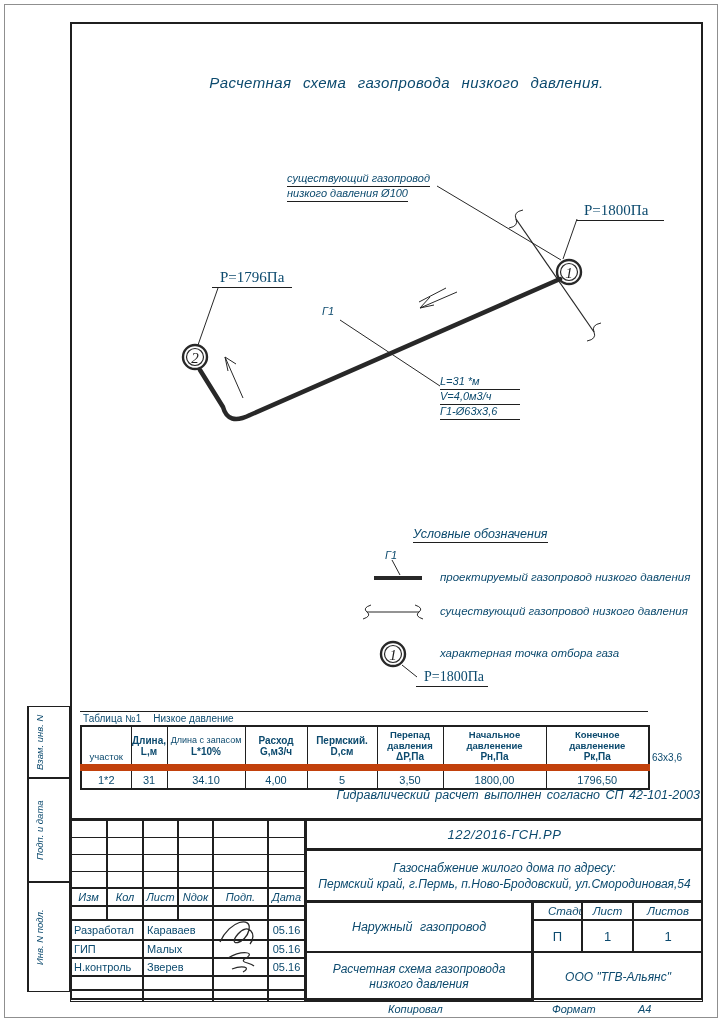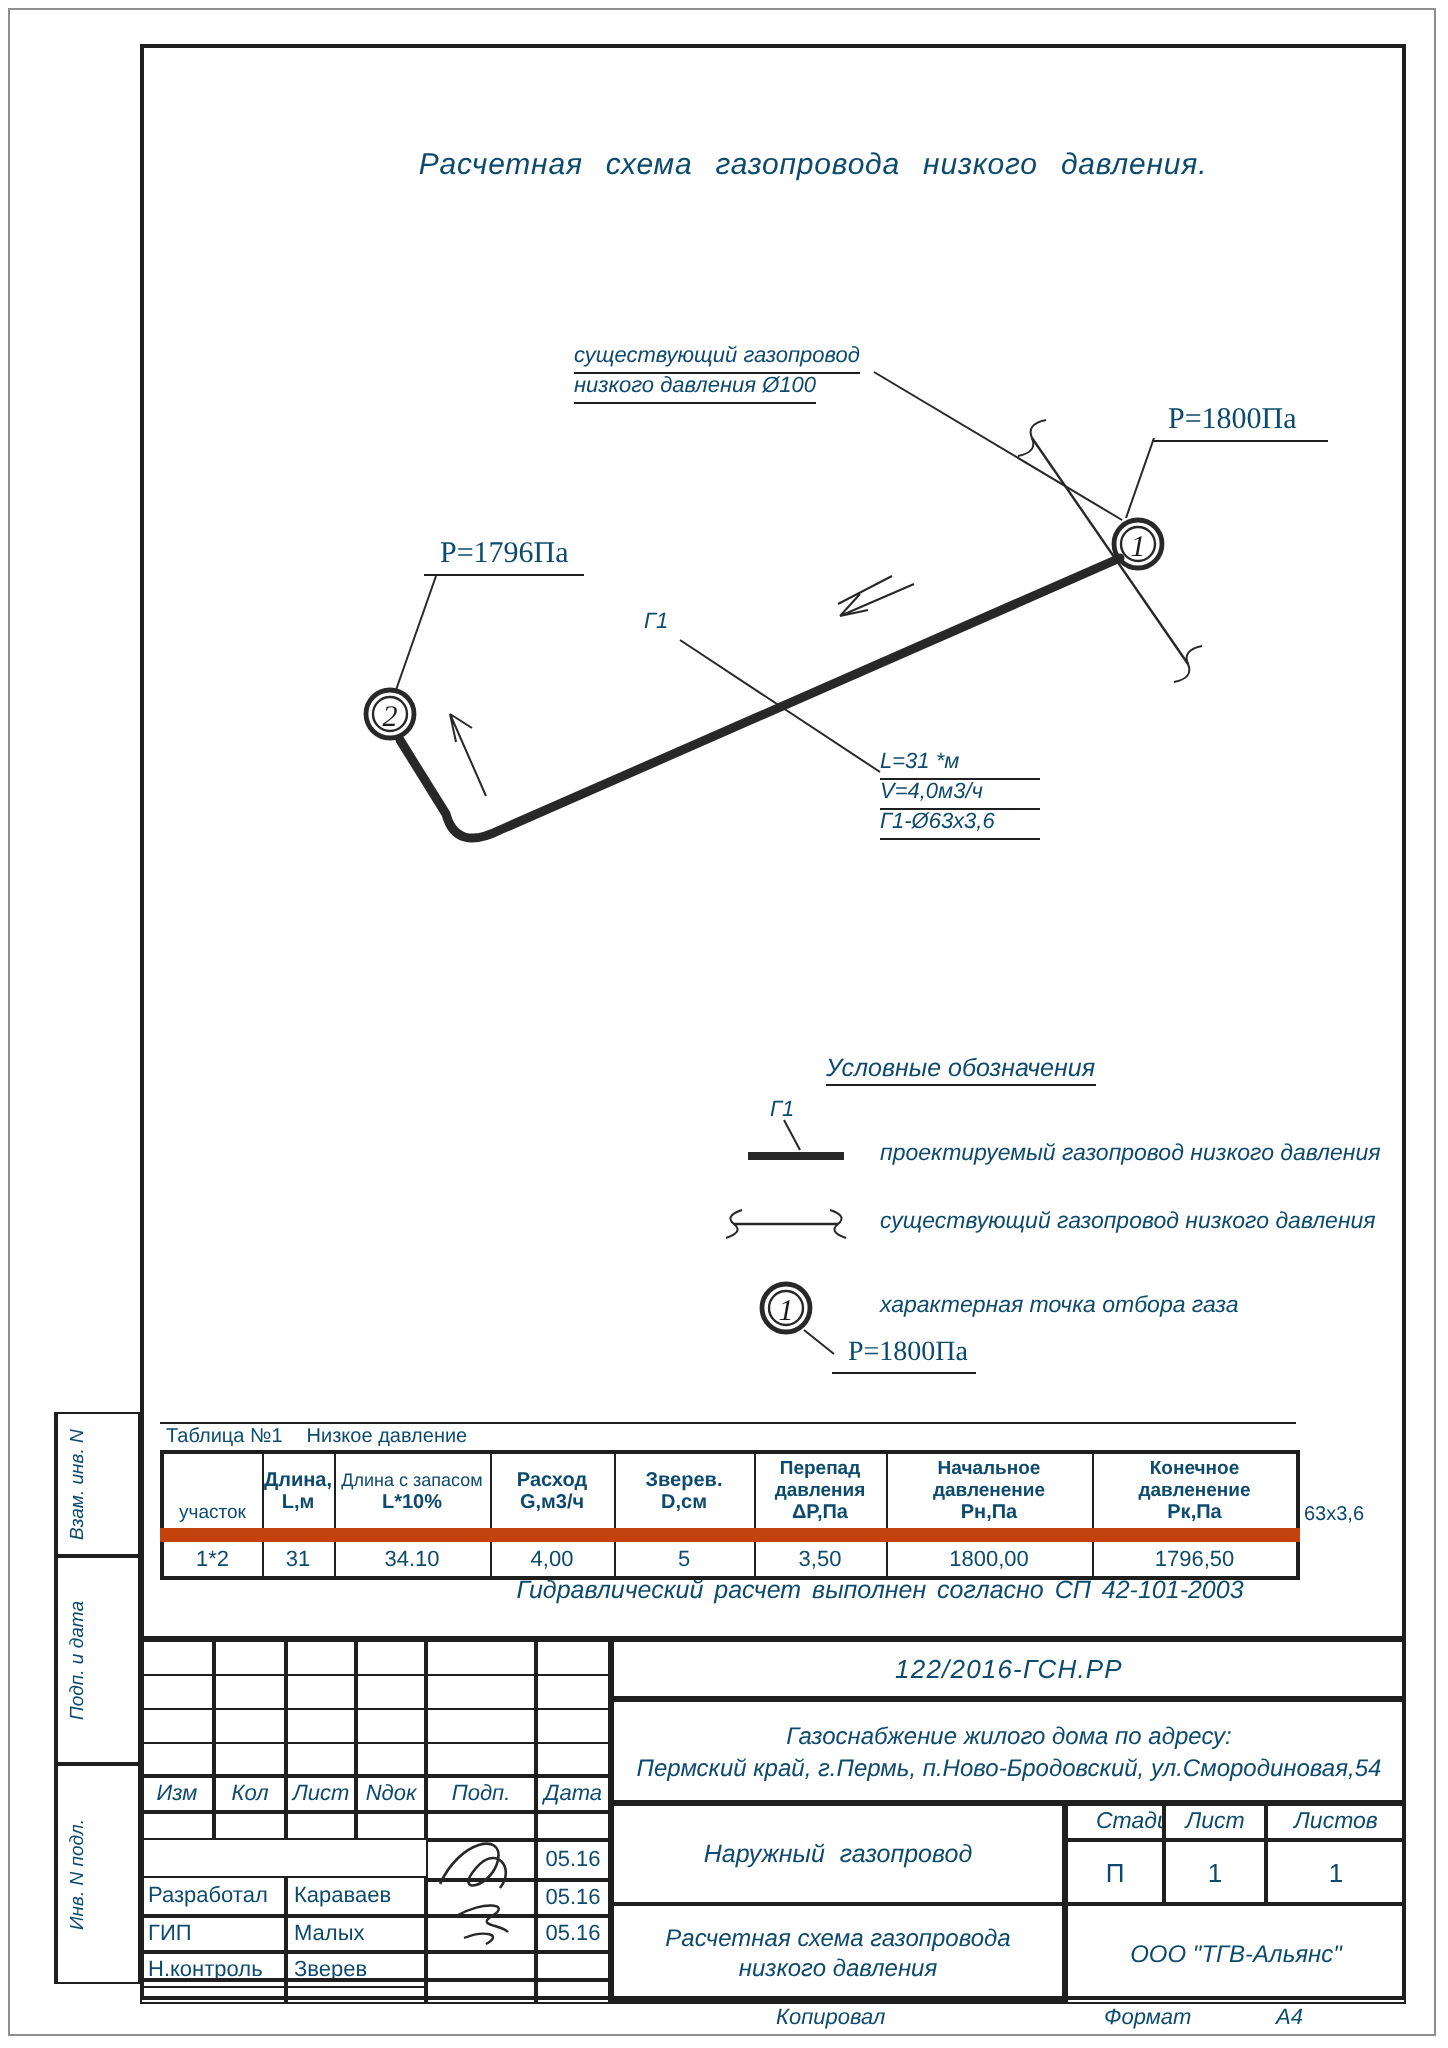--- a/index.html
+++ b/index.html
@@ -11,40 +11,40 @@
   .it{font-style:italic;font-family:"Liberation Sans",sans-serif;}
   .u{border-bottom:1px solid #1f1f1f;padding-bottom:1px;display:inline-block;}
   .title{left:90px;top:74px;width:633px;text-align:center;font-size:15px;font-style:italic;
          word-spacing:7px;letter-spacing:.4px;}
   .ann{left:287px;top:172px;font-size:11px;line-height:13px;font-style:italic;}
   .p-label{font-size:15px;font-family:"Liberation Serif",serif;border-bottom:1px solid #1f1f1f;
            padding:0 4px 1px 8px;box-sizing:border-box;}
   .info{left:440px;top:375px;}
   .info span{display:block;width:80px;border-bottom:1px solid #1f1f1f;font-size:11px;font-style:italic;
              line-height:13px;padding-bottom:1px;white-space:nowrap;}
-  .note{left:180px;top:788px;width:520px;text-align:center;font-size:12.5px;font-style:italic;word-spacing:2px;}
+  .note{left:180px;top:788px;width:520px;text-align:right;font-size:12.5px;font-style:italic;word-spacing:2px;}
   
   .tablewrap{position:absolute;left:80px;top:711px;width:568px;}
   .tcap{border-top:1px solid #1f1f1f;font-size:10px;padding:1px 0 1px 3px;display:flex;gap:12px;}
   table{border-collapse:collapse;width:568px;table-layout:fixed;border:2px solid #1f1f1f;}
   th,td{border:1px solid #1f1f1f;overflow:hidden;}
   thead th{border-bottom:7px solid #c2410c;font-size:10px;line-height:11px;text-align:center;
            vertical-align:middle;padding:2px 0;font-weight:bold;}
   th.c0{font-weight:normal;font-size:9.5px;vertical-align:bottom;}
   th .thin{font-weight:normal;font-size:9px;}
   th .mid{font-size:9.5px;}
   td{font-size:11px;text-align:center;height:15px;}
   .sidenote{left:652px;top:752px;font-size:10px;}
   
   .tb{position:absolute;left:70px;top:818px;width:633px;height:182px;border-top:2px solid #1f1f1f;box-sizing:border-box;}
   .cell{position:absolute;border:1px solid #1f1f1f;box-sizing:border-box;display:flex;
         align-items:center;justify-content:center;overflow:hidden;}
   .gridcols{background:repeating-linear-gradient(to bottom,transparent 0 16px,#1f1f1f 16px 17px);}
   .hd{font-size:11px;font-style:italic;}
-  .person{justify-content:flex-start;padding-left:3px;font-size:11px;margin-top:18px;}
+  .person{justify-content:flex-start;padding-left:3px;font-size:11px;}
   .thickL{border-left:2px solid #1f1f1f;}
   .thickB{border-bottom:2px solid #1f1f1f;}
   .docnum{font-size:13px;font-style:italic;letter-spacing:.6px;}
   .addr{flex-direction:column;font-size:12px;font-style:italic;line-height:16px;}
   .objn{font-size:12.5px;font-style:italic;word-spacing:4px;}
   .stgh{font-size:11.5px;font-style:italic;}
   .stgv{font-size:13px;}
   .shname{flex-direction:column;font-size:12px;font-style:italic;line-height:15px;}
   .comp{font-size:12px;font-style:italic;}
   
@@ -104,21 +104,21 @@
           <col style="width:66px">
           <col style="width:103px">
           <col style="width:103px">
       </colgroup>
       <thead>
         <tr>
           <th class="c0"><span>участок</span></th>
           <th><span>Длина,</span><br><span>L,м</span></th>
           <th><span class="thin">Длина с запасом</span><br><span>L*10%</span></th>
           <th><span>Расход</span><br><span>G,м3/ч</span></th>
-          <th><span>Зверев.</span><br><span>D,см</span></th>
+          <th><span>Пермский.</span><br><span>D,см</span></th>
           <th><span class="mid">Перепад давления</span><br><span>ΔР,Па</span></th>
           <th><span class="mid">Начальное давленение</span><br><span>Рн,Па</span></th>
           <th><span class="mid">Конечное давленение</span><br><span>Рк,Па</span></th>
         </tr>
       </thead>
       <tbody>
         <tr>
           <td>1*2</td>
           <td>31</td>
           <td>34.10</td>

